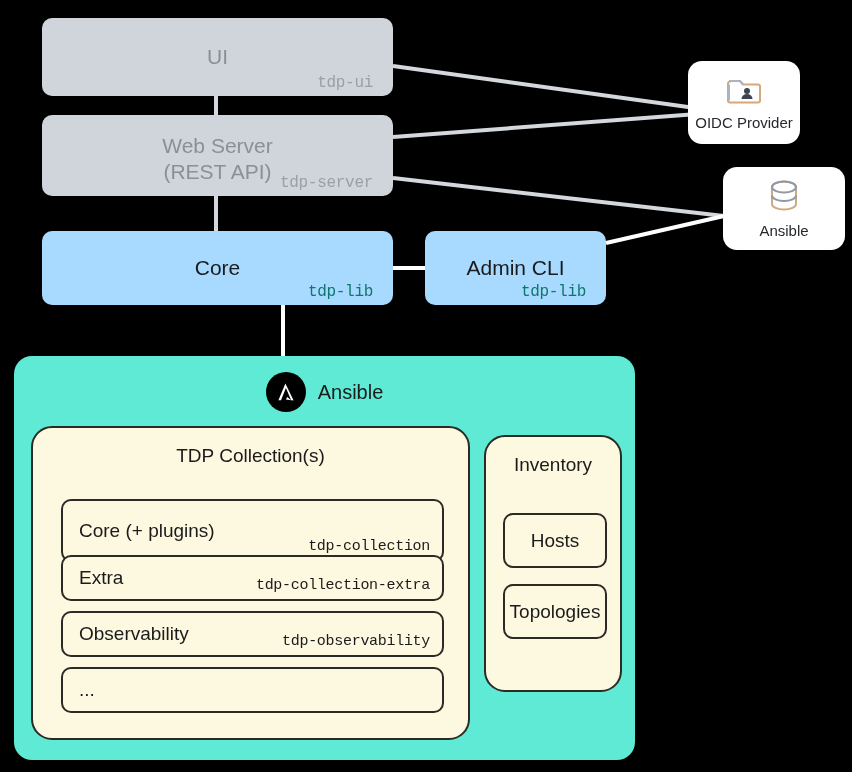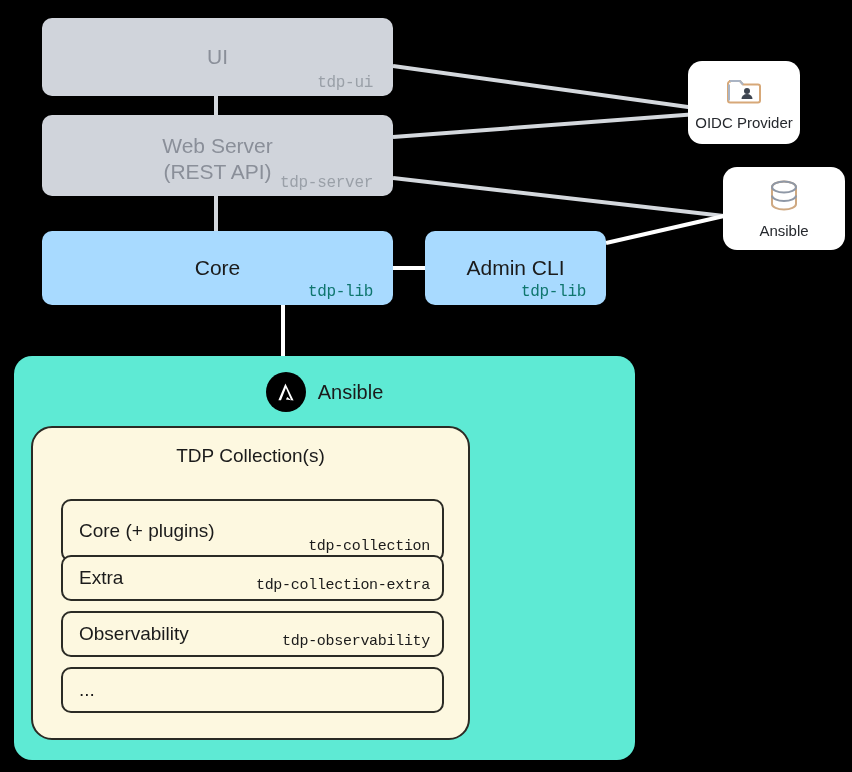--- a/index.html
+++ b/index.html
@@ -258,15 +258,26 @@
       <div class="row-item" style="left:28px; top:183px; width:383px; height:46px;">
         <span class="row-label">Observability</span>
         <span class="row-tag">tdp-observability</span>
       </div>
 
       <div class="row-item" style="left:28px; top:239px; width:383px; height:46px;">
         <span class="row-label">...</span>
       </div>
     </div>
 
+    <div class="panel-cream" style="position:absolute; left:470px; top:79px; width:138px; height:257px;">
+      <div class="panel-title" style="top:17px;">Inventory</div>
+
+      <div class="chip" style="left:17px; top:76px; width:104px; height:55px;">
+        <span>Hosts</span>
+      </div>
+
+      <div class="chip" style="left:17px; top:147px; width:104px; height:55px;">
+        <span>Topologies</span>
+      </div>
+    </div>
   </div>
 
 </div>
 
 </body></html>

